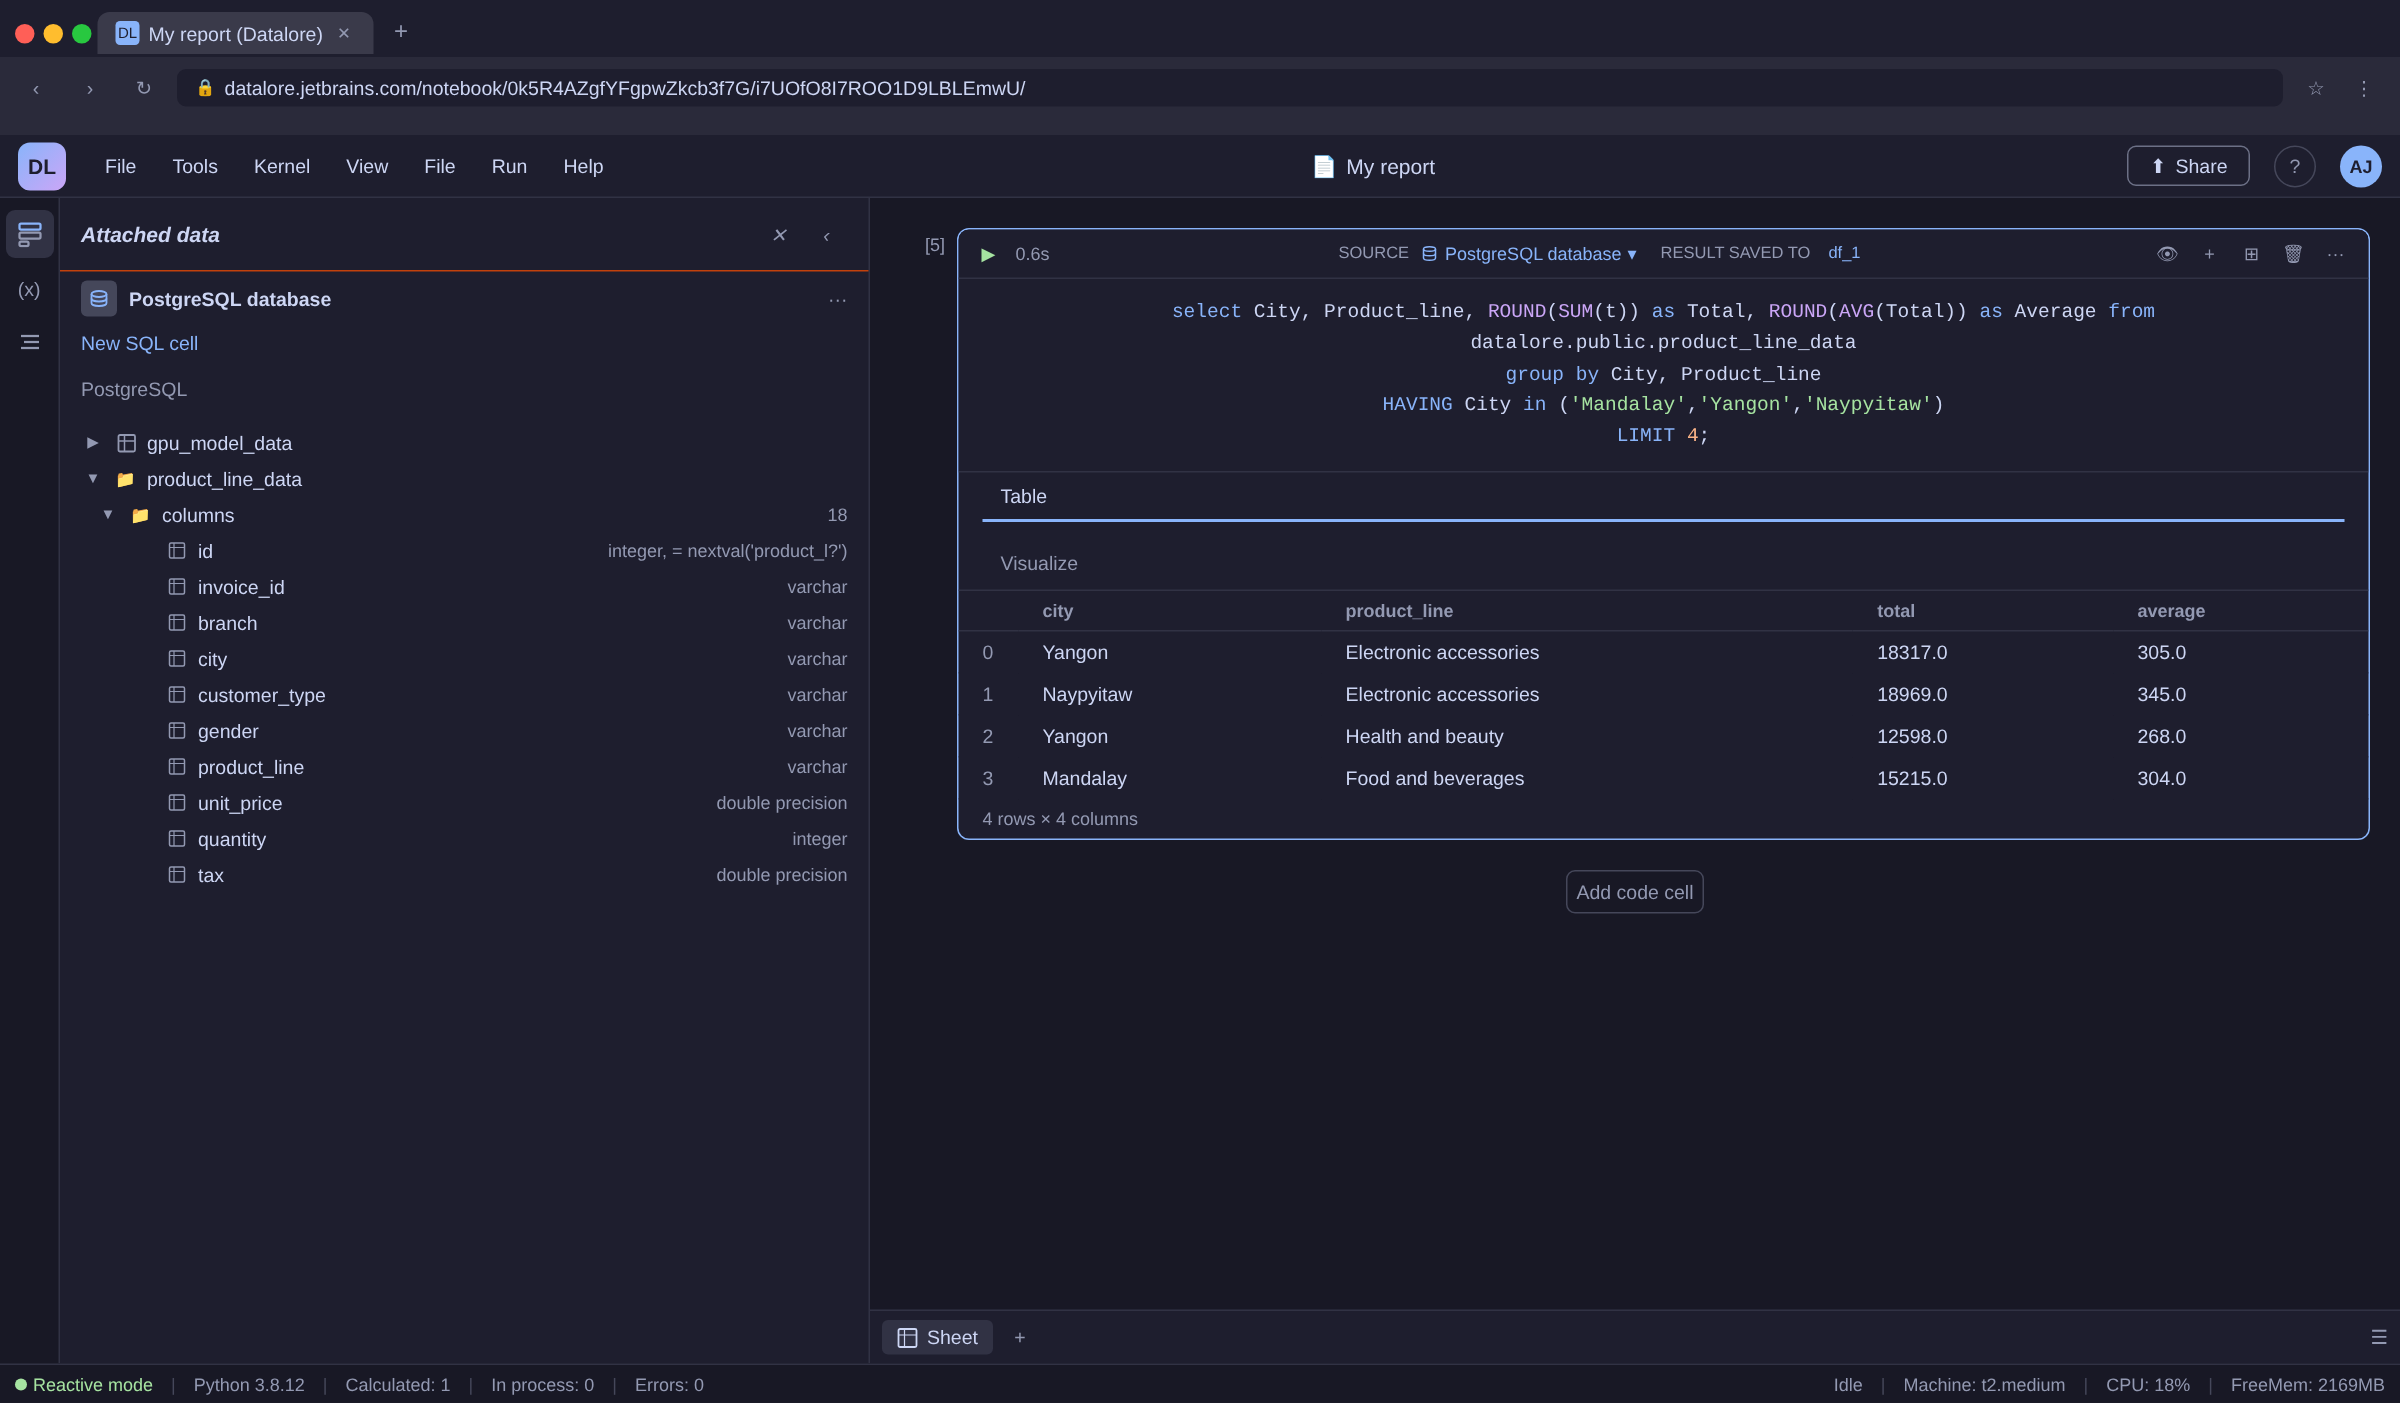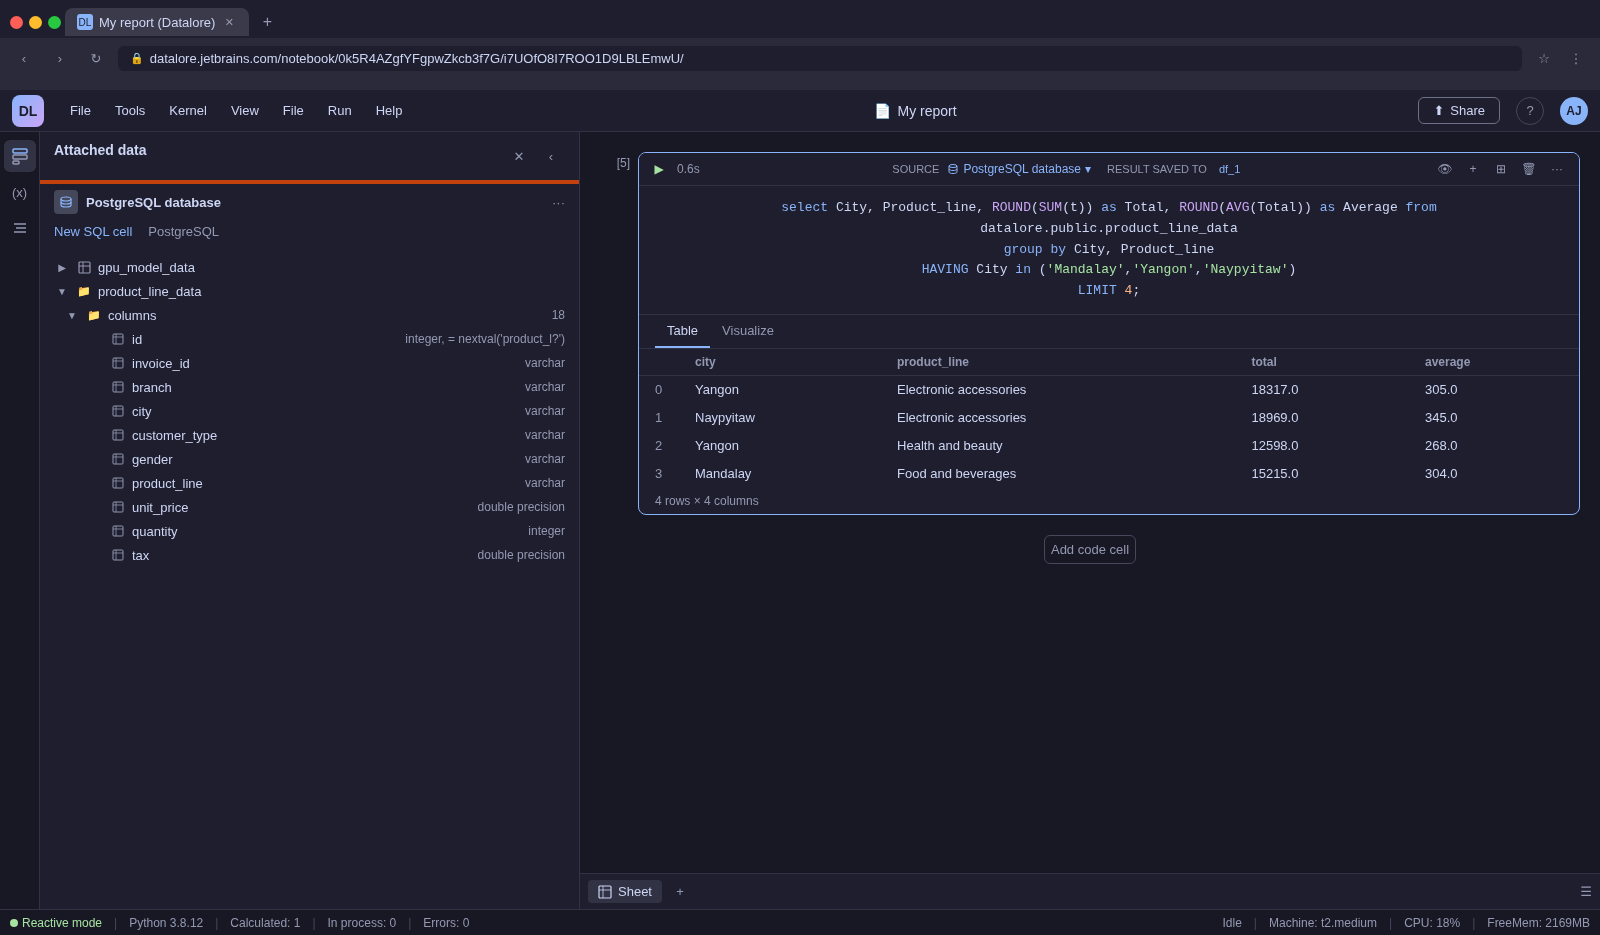--- a/index.html
+++ b/index.html
@@ -37,32 +37,32 @@
     .help-btn { width: 28px; height: 28px; display: flex; align-items: center; justify-content: center; color: #9399b2; cursor: pointer; border-radius: 50%; border: 1px solid #45475a; }
     .avatar { width: 28px; height: 28px; border-radius: 50%; background: #89b4fa; display: flex; align-items: center; justify-content: center; font-size: 12px; color: #1e1e2e; font-weight: bold; cursor: pointer; }
 
     
     .main-layout { display: flex; flex: 1; overflow: hidden; }
     .left-sidebar { width: 40px; background: #181825; border-right: 1px solid #313244; display: flex; flex-direction: column; align-items: center; padding: 8px 0; gap: 4px; flex-shrink: 0; }
     .sidebar-icon { width: 32px; height: 32px; display: flex; align-items: center; justify-content: center; border-radius: 6px; cursor: pointer; color: #9399b2; }
     .sidebar-icon:hover, .sidebar-icon.active { background: #313244; color: #89b4fa; }
 
     .data-panel { width: 540px; background: #1e1e2e; border-right: 1px solid #313244; display: flex; flex-direction: column; flex-shrink: 0; }
-    .data-panel-header { display: flex; align-items: flex-start; padding: 10px 14px; border-bottom: 4px solid #c2410c; }
+    .data-panel-header { display: flex; align-items: center; padding: 10px 14px; border-bottom: 1px solid #c2410c; font-style: italic; }
     .data-panel-title { font-size: 14px; font-weight: 600; color: #cdd6f4; flex: 1; }
     .panel-actions { display: flex; gap: 4px; }
     .panel-btn { width: 28px; height: 28px; display: flex; align-items: center; justify-content: center; color: #9399b2; cursor: pointer; border-radius: 4px; }
 
     .data-panel-content { flex: 1; overflow-y: auto; padding: 8px 0; }
     .db-source { display: flex; align-items: center; padding: 6px 14px; gap: 8px; }
     .db-icon { width: 24px; height: 24px; background: #45475a; border-radius: 4px; display: flex; align-items: center; justify-content: center; color: #89b4fa; font-size: 12px; }
     .db-name { font-size: 13px; font-weight: 600; color: #cdd6f4; flex: 1; }
     .db-more-btn { color: #9399b2; cursor: pointer; }
 
-    .db-actions { display: flex; gap: 16px; padding: 4px 14px 8px; }
+    .db-actions { display: flex; gap: 16px; padding: 4px 14px 8px; flex-direction: column; }
     .db-action-btn { color: #89b4fa; cursor: pointer; font-size: 13px; }
     .db-action-btn.inactive { color: #9399b2; }
 
     .tree-item { display: flex; align-items: center; padding: 4px 14px; gap: 6px; cursor: pointer; }
     .tree-toggle { width: 16px; height: 16px; display: flex; align-items: center; justify-content: center; color: #9399b2; font-size: 10px; }
     .tree-item-icon { width: 16px; height: 16px; display: flex; align-items: center; justify-content: center; color: #9399b2; font-size: 11px; }
     .tree-item-label { flex: 1; font-size: 13px; color: #cdd6f4; }
     .tree-item-meta { font-size: 12px; color: #9399b2; }
     .tree-indent { padding-left: 24px; }
     .tree-indent-2 { padding-left: 48px; }
@@ -93,21 +93,21 @@
     .kw-having { color: #89b4fa; }
     .kw-limit { color: #89b4fa; }
     .kw-as { color: #89b4fa; }
     .kw-in { color: #89b4fa; }
     .fn-name { color: #cba6f7; }
     .str-val { color: #a6e3a1; }
     .num-val { color: #fab387; }
 
     
     .result-area { border-top: 1px solid #313244; }
-    .result-tabs { display: flex; gap: 0; padding: 0 16px; border-bottom: 1px solid #313244; }
+    .result-tabs { display: flex; gap: 12px; padding: 0 16px; border-bottom: 1px solid #313244; flex-direction: column; }
     .result-tab { padding: 8px 12px; cursor: pointer; font-size: 13px; color: #9399b2; border-bottom: 2px solid transparent; }
     .result-tab.active { color: #cdd6f4; border-bottom-color: #89b4fa; }
 
     .result-table { width: 100%; border-collapse: collapse; }
     .result-table th { text-align: left; padding: 6px 16px; font-size: 12px; font-weight: 600; color: #9399b2; border-bottom: 1px solid #313244; }
     .result-table td { padding: 6px 16px; font-size: 13px; color: #cdd6f4; border-bottom: 1px solid #1e1e2e; }
     .result-table .row-num { color: #9399b2; width: 40px; }
     .result-meta { padding: 6px 16px; font-size: 12px; color: #9399b2; }
 
     .add-cell-btn { display: flex; align-items: center; justify-content: center; }

